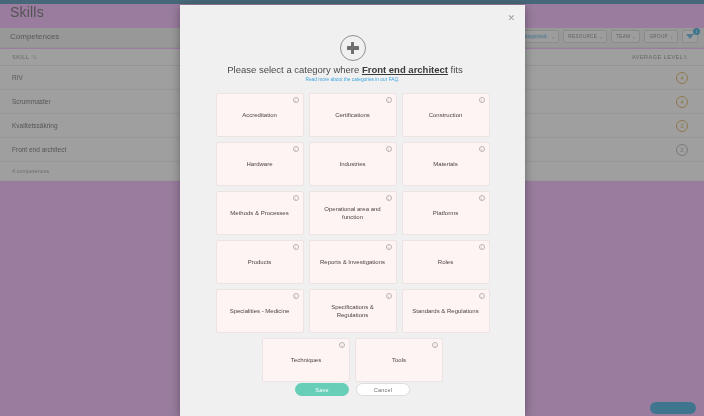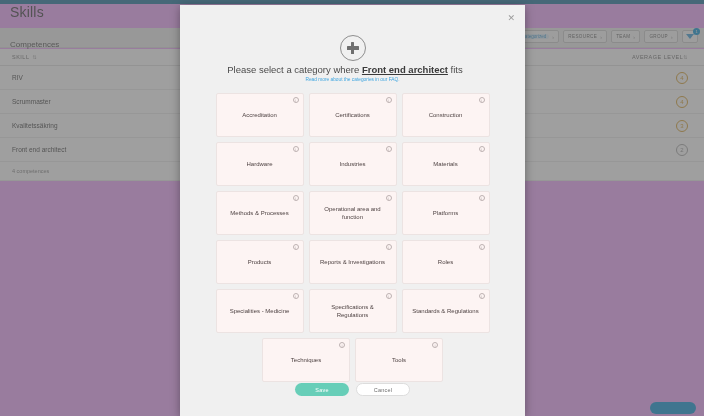--- a/index.html
+++ b/index.html
@@ -24,21 +24,21 @@
     position: absolute; top: 4px; left: 10px;
     font-size: 14px; color: #4a4a4a; letter-spacing: .2px;
   }
 
   .content-head {
     position: absolute; top: 28px; left: 0; width: 704px; height: 20px;
     background: #efefef; border-bottom: 1px solid #e0e0e0;
   }
   .content-head-label {
     position: absolute; top: 32px; left: 10px;
-    font-size: 8px; color: #555; margin-top: 8px;
+    font-size: 8px; color: #555;
   }
 
   
   .filterbar { position: absolute; top: 30px; right: 6px; display: flex; align-items: center; gap: 4px; }
   .chip {
     display: flex; align-items: center; gap: 3px;
     height: 13px; padding: 0 4px;
     border: 1px solid #cfcfcf; background: #fbfbfb; border-radius: 2px;
     font-size: 4.6px; color: #6c6c6c; letter-spacing: .35px; text-transform: uppercase;
     white-space: nowrap;

